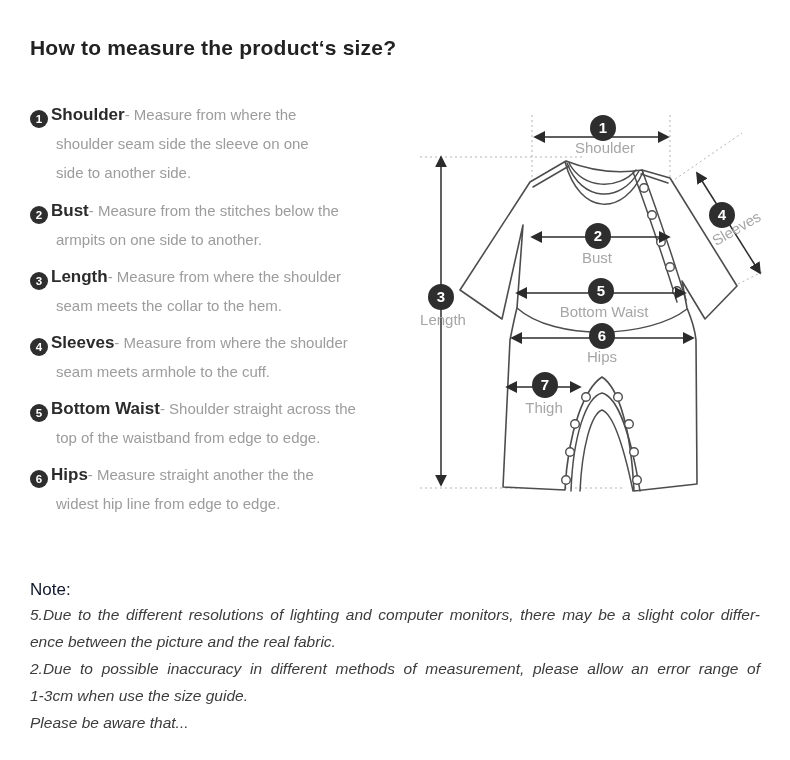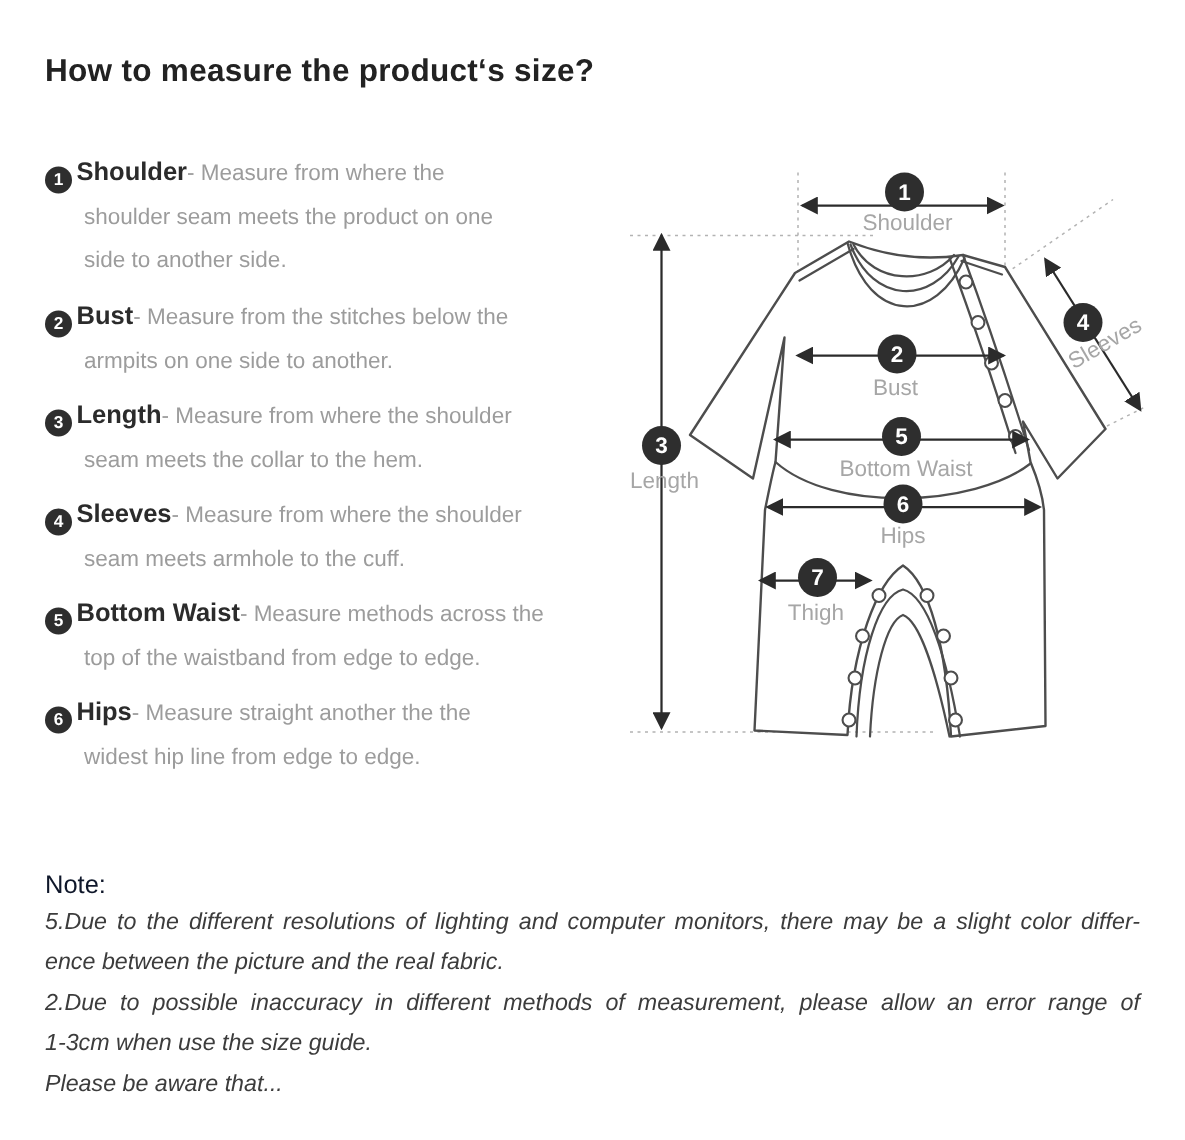--- a/index.html
+++ b/index.html
@@ -34,41 +34,41 @@
 </style>
 </head>
 <body>
 
 <div class="page">
 
   <div class="title">How to measure the product‘s size?</div>
 
   <div class="item" style="top:100px">
     <div class="l1"><span class="badge">1</span><span class="lbl">Shoulder</span><span>- Measure from where the</span></div>
-    <div class="cont">shoulder seam meets the product on one</div>
+    <div class="cont">shoulder seam side the sleeve on one</div>
     <div class="cont">side to another side.</div>
   </div>
 
   <div class="item" style="top:196px">
     <div class="l1"><span class="badge">2</span><span class="lbl">Bust</span><span>- Measure from the stitches below the</span></div>
     <div class="cont">armpits on one side to another.</div>
   </div>
 
   <div class="item" style="top:262px">
     <div class="l1"><span class="badge">3</span><span class="lbl">Length</span><span>- Measure from where the shoulder</span></div>
     <div class="cont">seam meets the collar to the hem.</div>
   </div>
 
   <div class="item" style="top:328px">
     <div class="l1"><span class="badge">4</span><span class="lbl">Sleeves</span><span>- Measure from where the shoulder</span></div>
     <div class="cont">seam meets armhole to the cuff.</div>
   </div>
 
   <div class="item" style="top:394px">
-    <div class="l1"><span class="badge">5</span><span class="lbl">Bottom Waist</span><span>- Measure methods across the</span></div>
+    <div class="l1"><span class="badge">5</span><span class="lbl">Bottom Waist</span><span>- Shoulder straight across the</span></div>
     <div class="cont">top of the waistband from edge to edge.</div>
   </div>
 
   <div class="item" style="top:460px">
     <div class="l1"><span class="badge">6</span><span class="lbl">Hips</span><span>- Measure straight another the the</span></div>
     <div class="cont">widest hip line from edge to edge.</div>
   </div>
 
 
   <div class="diagram">

